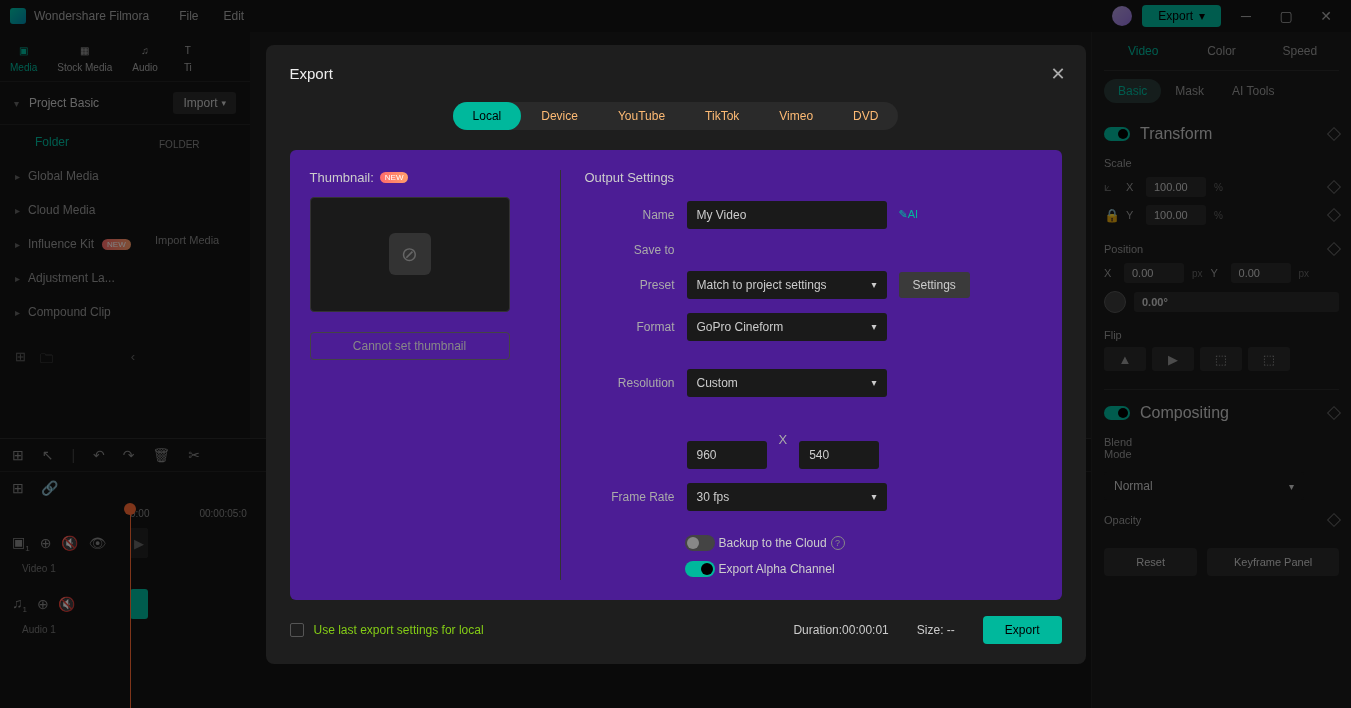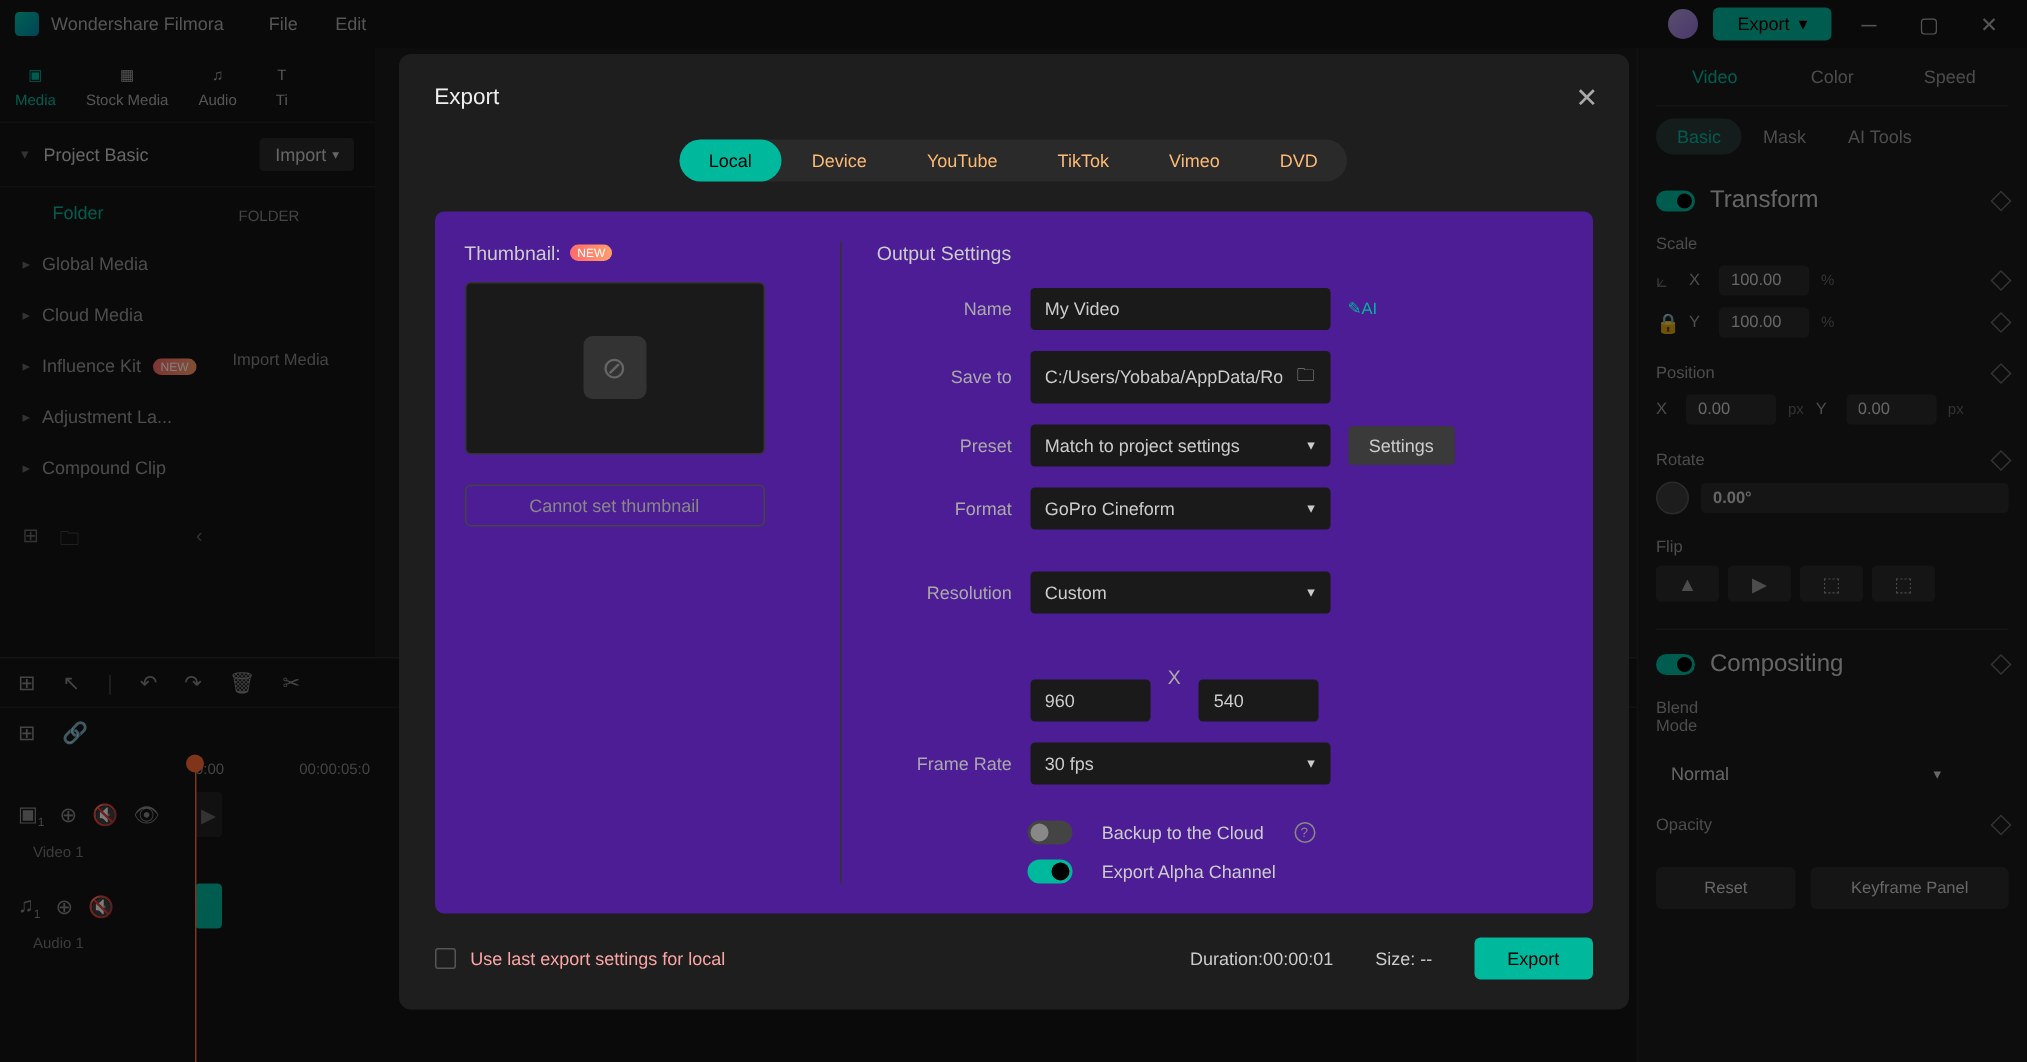--- a/index.html
+++ b/index.html
@@ -90,32 +90,32 @@
 .section-label { color: #ccc; font-size: 13px; margin-bottom: 16px; }
 .form-row { display: flex; align-items: center; margin-bottom: 14px; gap: 12px; }
 .form-label { width: 90px; text-align: right; color: #aaa; font-size: 12px; }
 .form-input, .form-select { background: #1a1a1a; border: none; color: #ccc; padding: 7px 10px; width: 200px; font-size: 12px; border-radius: 3px; }
 .form-select { display: flex; justify-content: space-between; align-items: center; cursor: pointer; }
 .folder-icon { color: #aaa; cursor: pointer; }
 .ai-icon { color: #00b89c; font-size: 11px; }
 .settings-btn { background: #3a3a3a; color: #ccc; padding: 6px 14px; border-radius: 3px; font-size: 12px; cursor: pointer; }
 .res-row { display: flex; align-items: center; gap: 12px; }
 .res-input { background: #1a1a1a; border: none; color: #ccc; padding: 7px 10px; width: 80px; font-size: 12px; border-radius: 3px; margin-top: 30px; }
-.toggle-row { display: flex; align-items: center; gap: 20px; margin-top: 10px; margin-left: 100px; }
+.toggle-row { display: flex; align-items: center; gap: 4px; margin-top: 10px; margin-left: 100px; }
 .sm-toggle { width: 30px; height: 16px; border-radius: 8px; position: relative; cursor: pointer; }
 .sm-toggle.off { background: #444; }
 .sm-toggle.on { background: #00b89c; }
 .sm-toggle::after { content: ''; position: absolute; width: 12px; height: 12px; border-radius: 50%; top: 2px; }
 .sm-toggle.off::after { background: #888; left: 2px; }
 .sm-toggle.on::after { background: #000; right: 2px; }
 .info-icon { color: #888; border: 1px solid #888; border-radius: 50%; width: 14px; height: 14px; display: flex; align-items: center; justify-content: center; font-size: 9px; }
 
 .modal-footer { display: flex; align-items: center; padding-top: 16px; gap: 10px; }
 .checkbox { width: 14px; height: 14px; border: 1px solid #555; border-radius: 2px; }
-.footer-text { color: #fca5a5; font-size: 12px; }
+.footer-text { color: #84cc16; font-size: 12px; }
 .footer-spacer { flex: 1; }
 .footer-info { color: #ccc; font-size: 12px; margin-right: 18px; }
 .export-action-btn { background: #00b89c; color: #000; padding: 7px 22px; border-radius: 4px; font-size: 12px; cursor: pointer; }
 
 
 ::-webkit-scrollbar { width: 6px; background: #1a1a1a; }
 ::-webkit-scrollbar-thumb { background: #333; border-radius: 3px; }
 </style>
 </head>
 <body>
@@ -251,24 +251,20 @@
       </div>
       <div class="prop-row">
         <span class="axis-label">X</span>
         <input class="num-input" value="0.00" style="">
         <span class="unit">px</span>
         <span class="axis-label">Y</span>
         <input class="num-input" value="0.00" style="">
         <span class="unit">px</span>
       </div>
 
-      <div class="prop-row" style="margin-top:10px;">
-        <span class="prop-field-label">Rotate</span>
-        <div class="diamond" style="margin-left:auto;"></div>
-      </div>
       <div class="prop-row">
         <div class="rotate-dial"></div>
         <input class="num-input rotate-input" style="width: 140px;" value="0.00°">
       </div>
 
       <div class="prop-field-label" style="margin:12px 0 6px;">Flip</div>
       <div class="flip-btns">
         <div class="flip-btn">▲</div>
         <div class="flip-btn">▶</div>
         <div class="flip-btn">⬚</div>
@@ -374,24 +370,20 @@
         <div class="section-label">Output Settings</div>
 
         <div class="form-row">
           <span class="form-label">Name</span>
           <input class="form-input" value="My Video" style="">
           <span class="ai-icon">✎<span>AI</span></span>
         </div>
 
         <div class="form-row">
           <span class="form-label">Save to</span>
-          <div class="form-input" style="display:flex;align-items:center;justify-content:space-between;">
-            <span style="overflow:hidden;text-overflow:ellipsis;white-space:nowrap;">C:/Users/Yobaba/AppData/Ro</span>
-            <span class="folder-icon">🗀</span>
-          </div>
         </div>
 
         <div class="form-row">
           <span class="form-label">Preset</span>
           <div class="form-select">
             <span>Match to project settings</span>
             <span style="font-size:10px;">▾</span>
           </div>
           <div class="settings-btn">Settings</div>
         </div>

